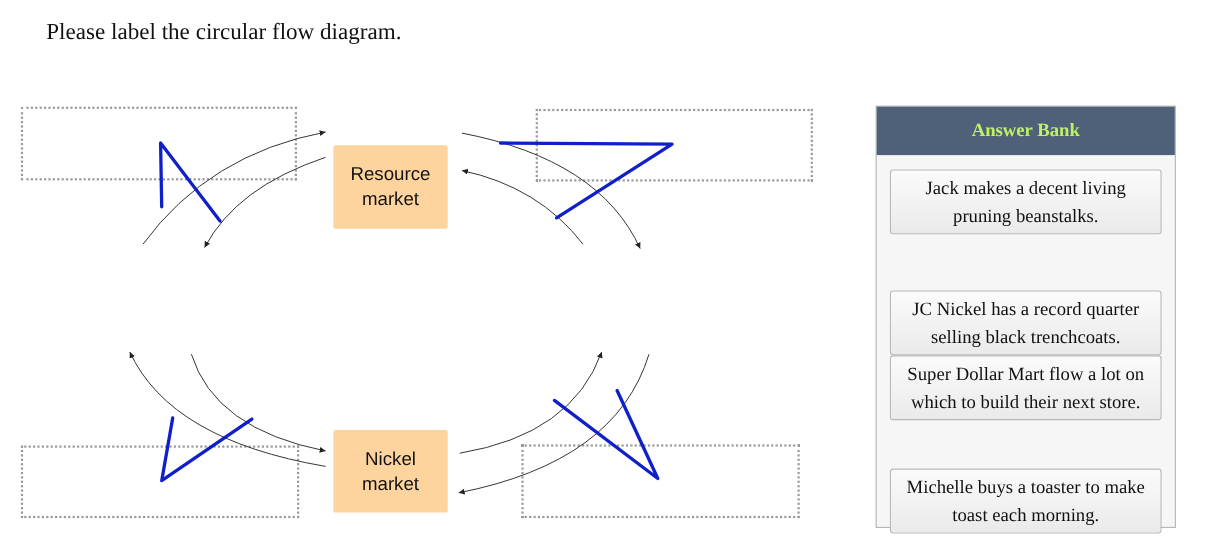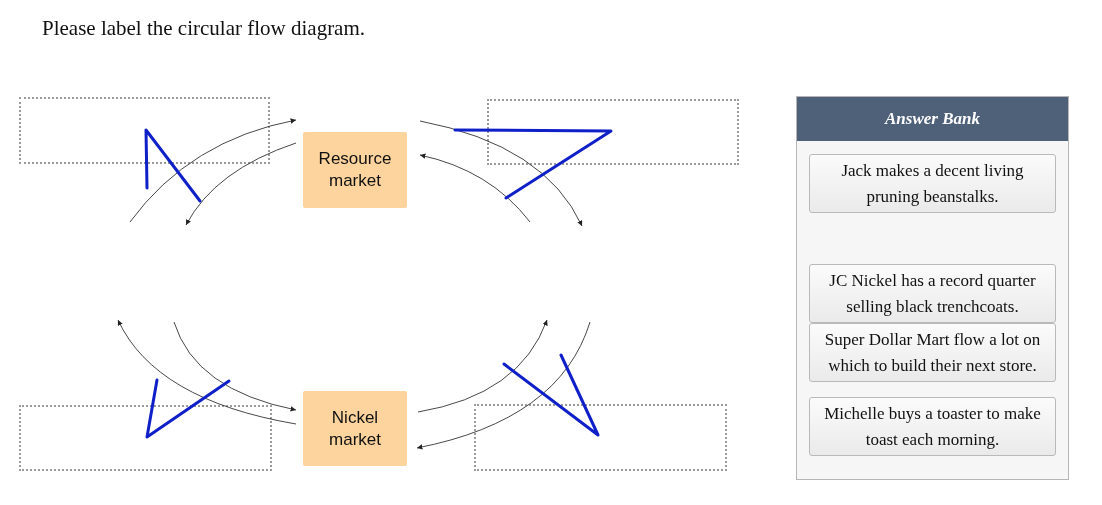--- a/index.html
+++ b/index.html
@@ -5,21 +5,21 @@
   html, body { margin:0; padding:0; background:#ffffff; }
   body { width:1102px; height:505px; position:relative; overflow:hidden; font-family:"Liberation Serif", serif; }
   .prompt { position:absolute; left:18px; top:16px; font-size:21px; color:#111; font-family:"Liberation Serif", serif;margin-left:24px; }
   .diagram { position:absolute; left:0; top:0; width:780px; height:505px; }
   .drop { position:absolute; border:2px dotted #9a9a9a; box-sizing:border-box; background:#fff; }
   .node { position:absolute; display:flex; align-items:center; justify-content:center; text-align:center; font-family:"Liberation Sans", sans-serif; font-size:17px; color:#111; line-height:22px; border-radius:2px; }
   .market { background:#fdd49e; }
   .agent { background:#b8f1f1; }
   svg.overlay { position:absolute; left:0; top:0; }
   .bank { position:absolute; left:796px; top:96px; width:273px; height:384px; border:1px solid #b5b5b5; box-sizing:border-box; background:#f6f6f6; }
-  .bank-header { height:44px; background:#4e6179; color:#ffffff; display:flex; align-items:center; justify-content:center; font-family:"Liberation Serif", serif; font-size:17px; font-weight:bold;font-style:italic; }
+  .bank-header { height:44px; background:#4e6179; color:#bef264; display:flex; align-items:center; justify-content:center; font-family:"Liberation Serif", serif; font-size:17px; font-weight:bold; }
   .card { position:absolute; left:12px; width:247px; height:59px; border:1px solid #b9b9b9; border-radius:3px; background:linear-gradient(#fbfbfb,#eaeaea); box-sizing:border-box; display:flex; align-items:center; justify-content:center; text-align:center; font-family:"Liberation Serif", serif; font-size:17px; line-height:26px; color:#111; padding:16px 6px; cursor:pointer; }
 </style>
 </head>
 <body>
 
 <div class="prompt">Please label the circular flow diagram.</div>
 
 <div class="diagram">
   <div class="drop" style="left:19px;top:97px;width:251px;height:67px;"></div>
   <div class="drop" style="left:487px;top:99px;width:252px;height:66px;"></div>
@@ -54,14 +54,14 @@
 market</div>
   <div class="node market" style="left:303px;top:391px;width:104px;height:75px;white-space:pre-line;">Nickel
 market</div>
 </div>
 
 <div class="bank">
   <div class="bank-header">Answer Bank</div>
   <div class="card" style="top:57px;">Jack makes a decent living pruning beanstalks.</div>
   <div class="card" style="top:142px;margin-top:25px;">JC Nickel has a record quarter selling black trenchcoats.</div>
   <div class="card" style="top:226px;">Super Dollar Mart flow a lot on which to build their next store.</div>
-  <div class="card" style="top:300px;">Michelle buys a toaster to make toast each morning.</div>
+  <div class="card" style="top:329px;">Michelle buys a toaster to make toast each morning.</div>
 </div>
 
 </body></html>

